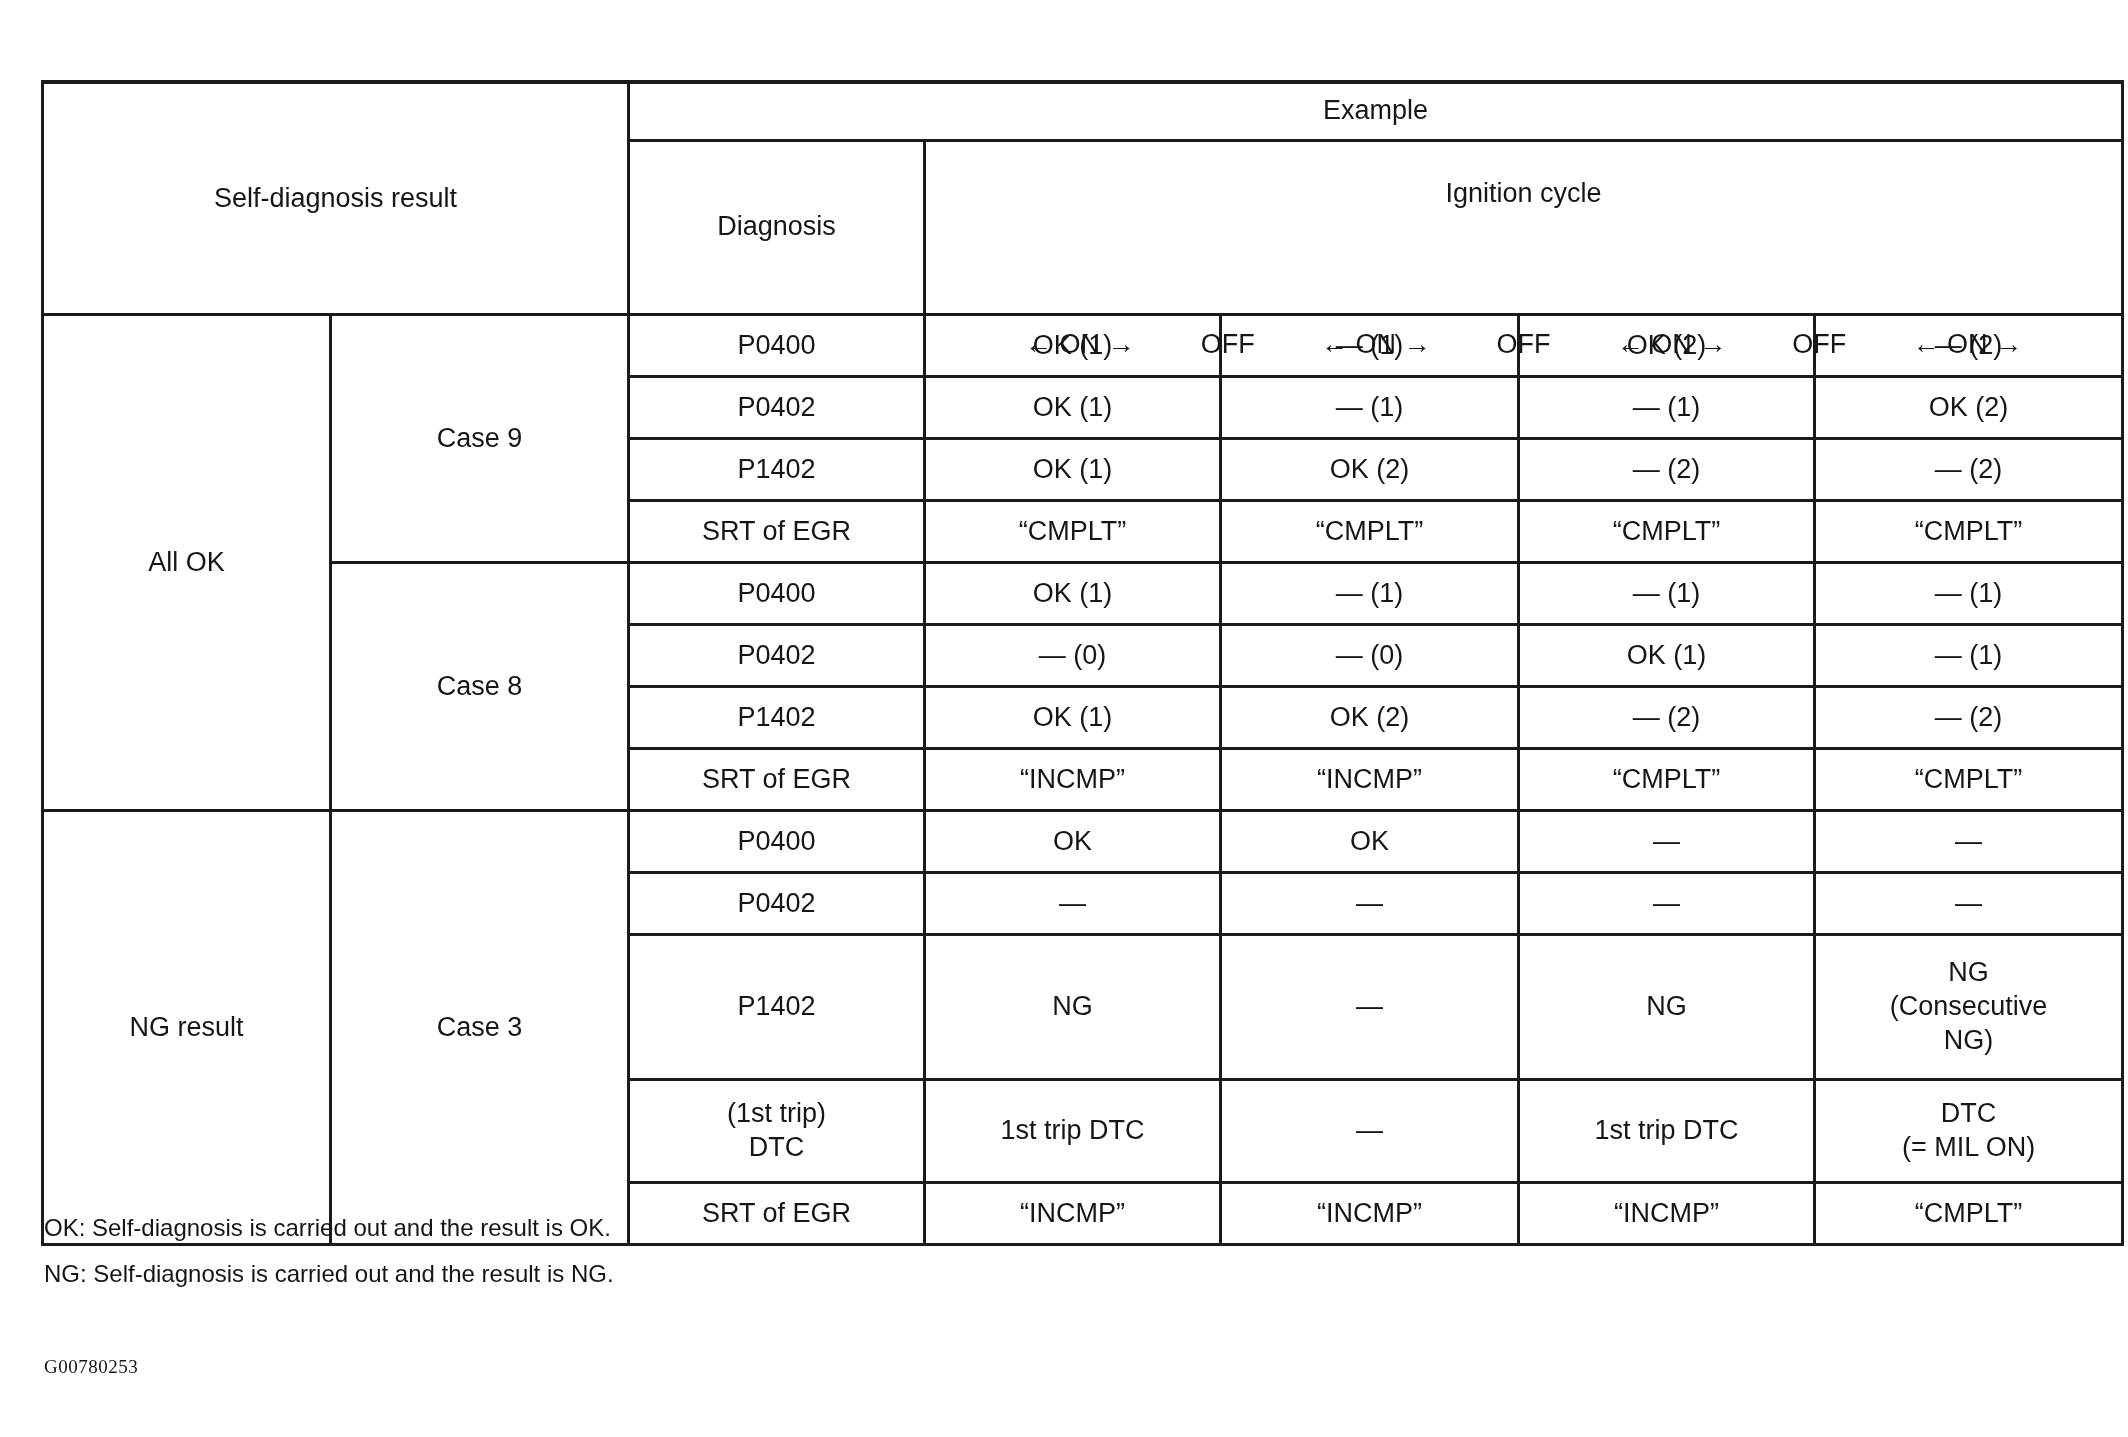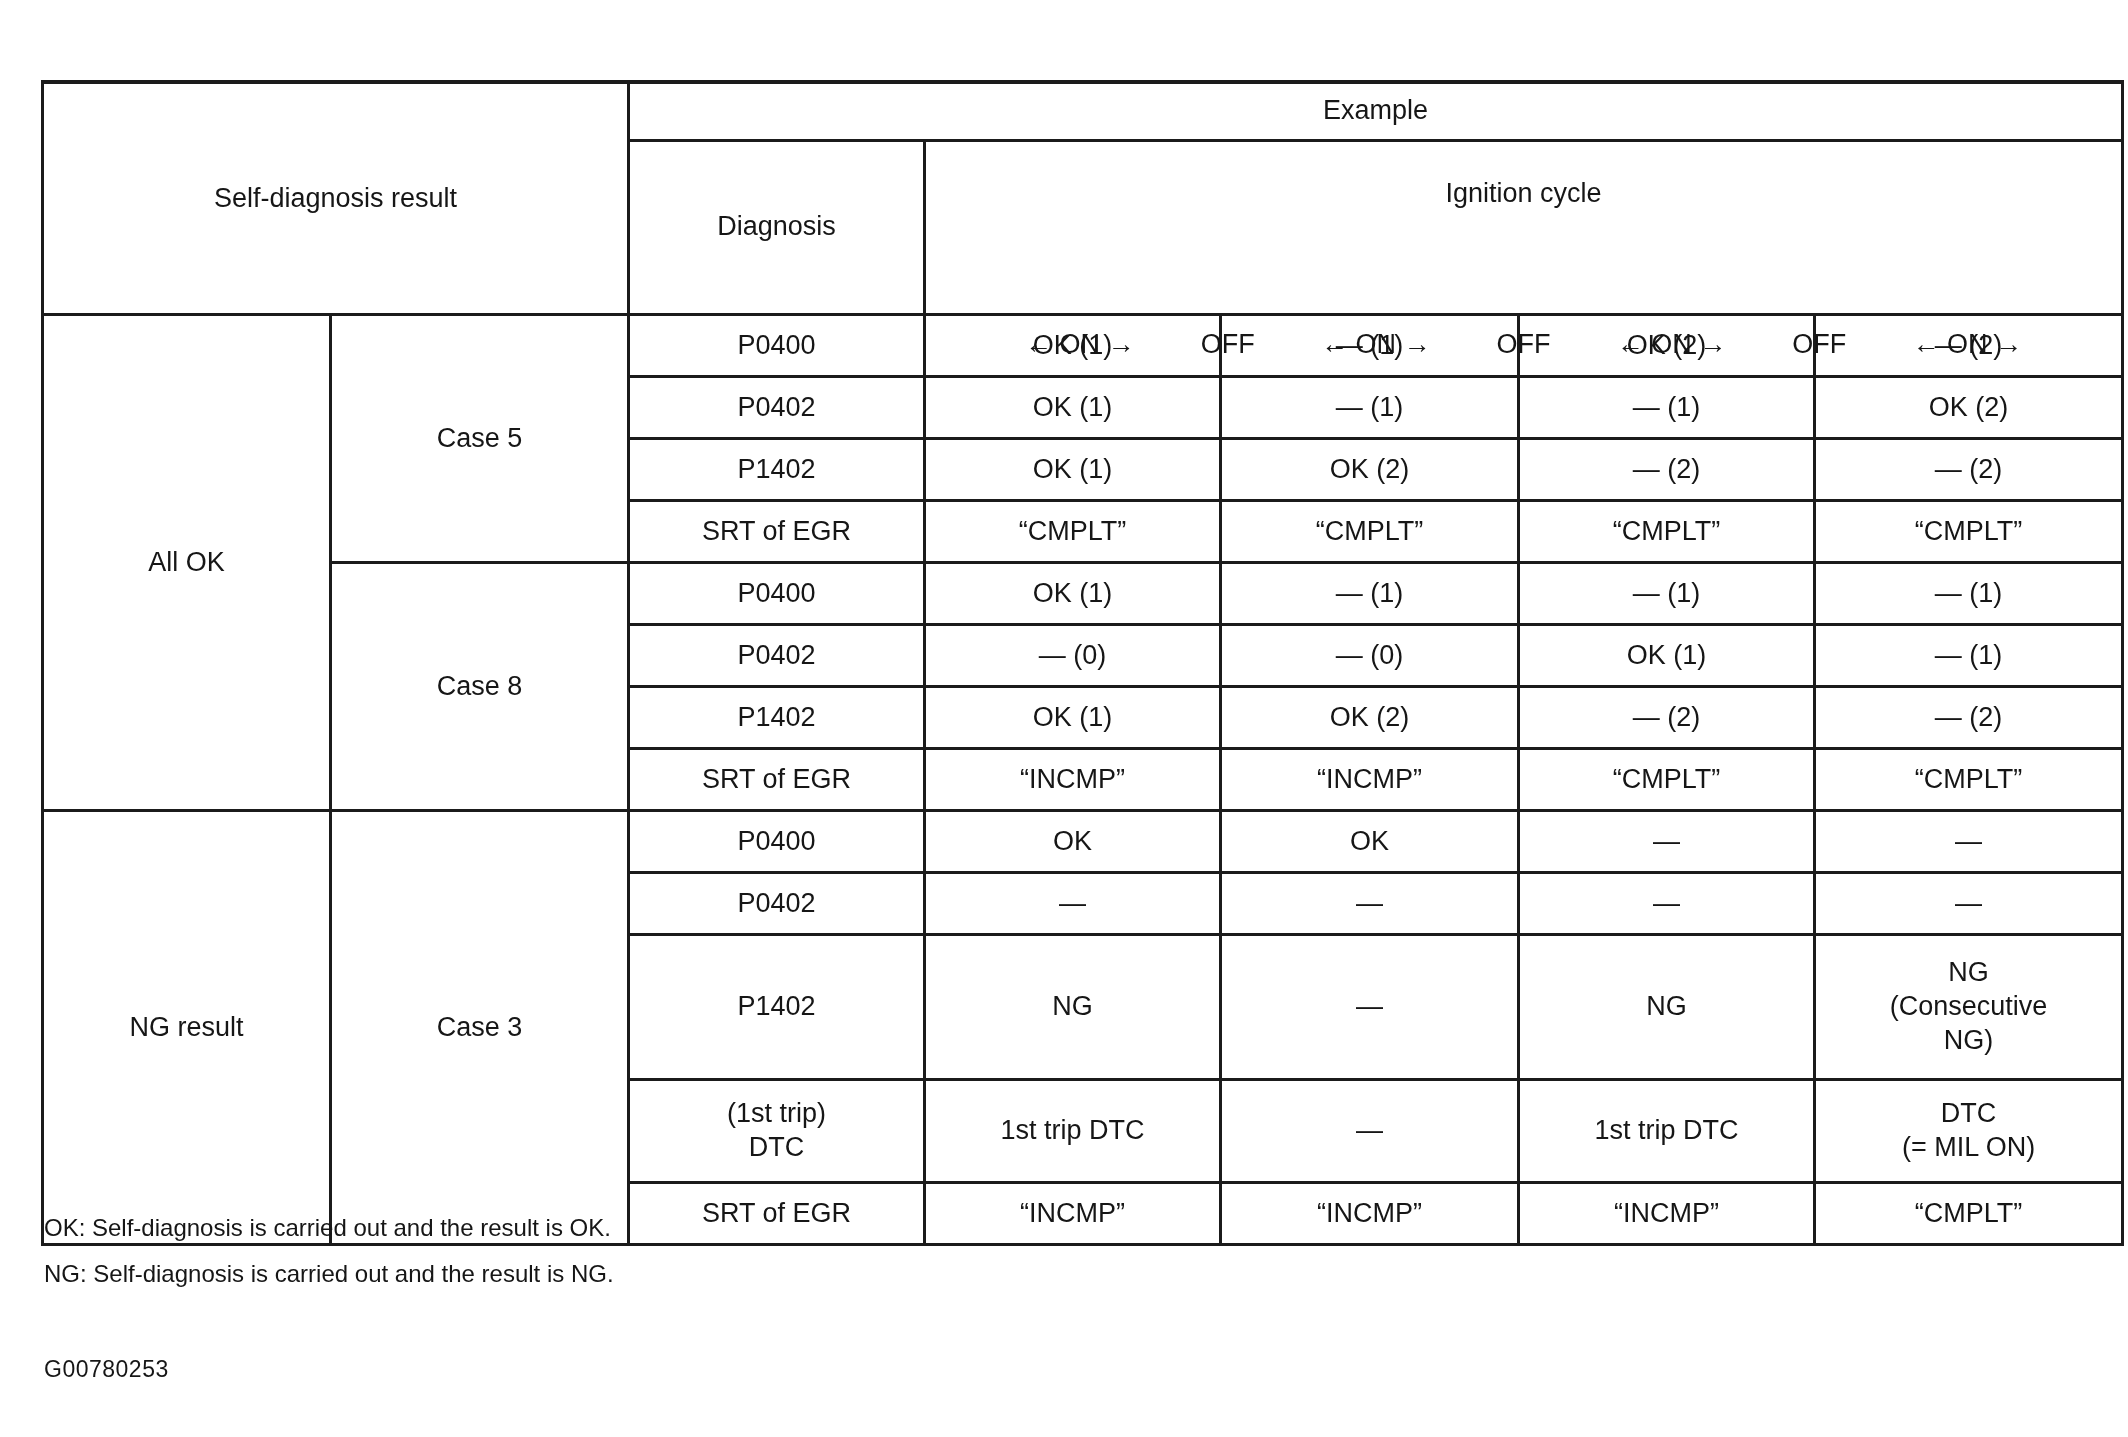--- a/index.html
+++ b/index.html
@@ -82,22 +82,23 @@
     font-size: 24px;
   }
   .notes p {
     margin: 0 0 14px 0;
     line-height: 32px;
   }
   .figure-id {
     position: absolute;
     left: 44px;
     top: 1356px;
-    font-size: 23px;
+    font-size: 19px;
     letter-spacing: 0.5px;
+    font-family: Liberation Serif, serif;
   }
 </style>
 </head>
 <body>
 
 <div class="page">
 
   <table class="diag">
     <colgroup>
       <col style="width:288px">
@@ -127,21 +128,21 @@
             <span>← ON →</span>
             <span>OFF</span>
             <span>← ON →</span>
           </div>
         </div>
       </td>
     </tr>
 
     <tr class="r">
       <td class="group-cell" rowspan="8">All OK</td>
-      <td class="case-cell" rowspan="4">Case 5</td>
+      <td class="case-cell" rowspan="4">Case 9</td>
       <td>P0400</td>
       <td>OK (1)</td>
       <td>— (1)</td>
       <td>OK (2)</td>
       <td>— (2)</td>
     </tr>
     <tr class="r">
       <td>P0402</td>
       <td>OK (1)</td>
       <td>— (1)</td>

